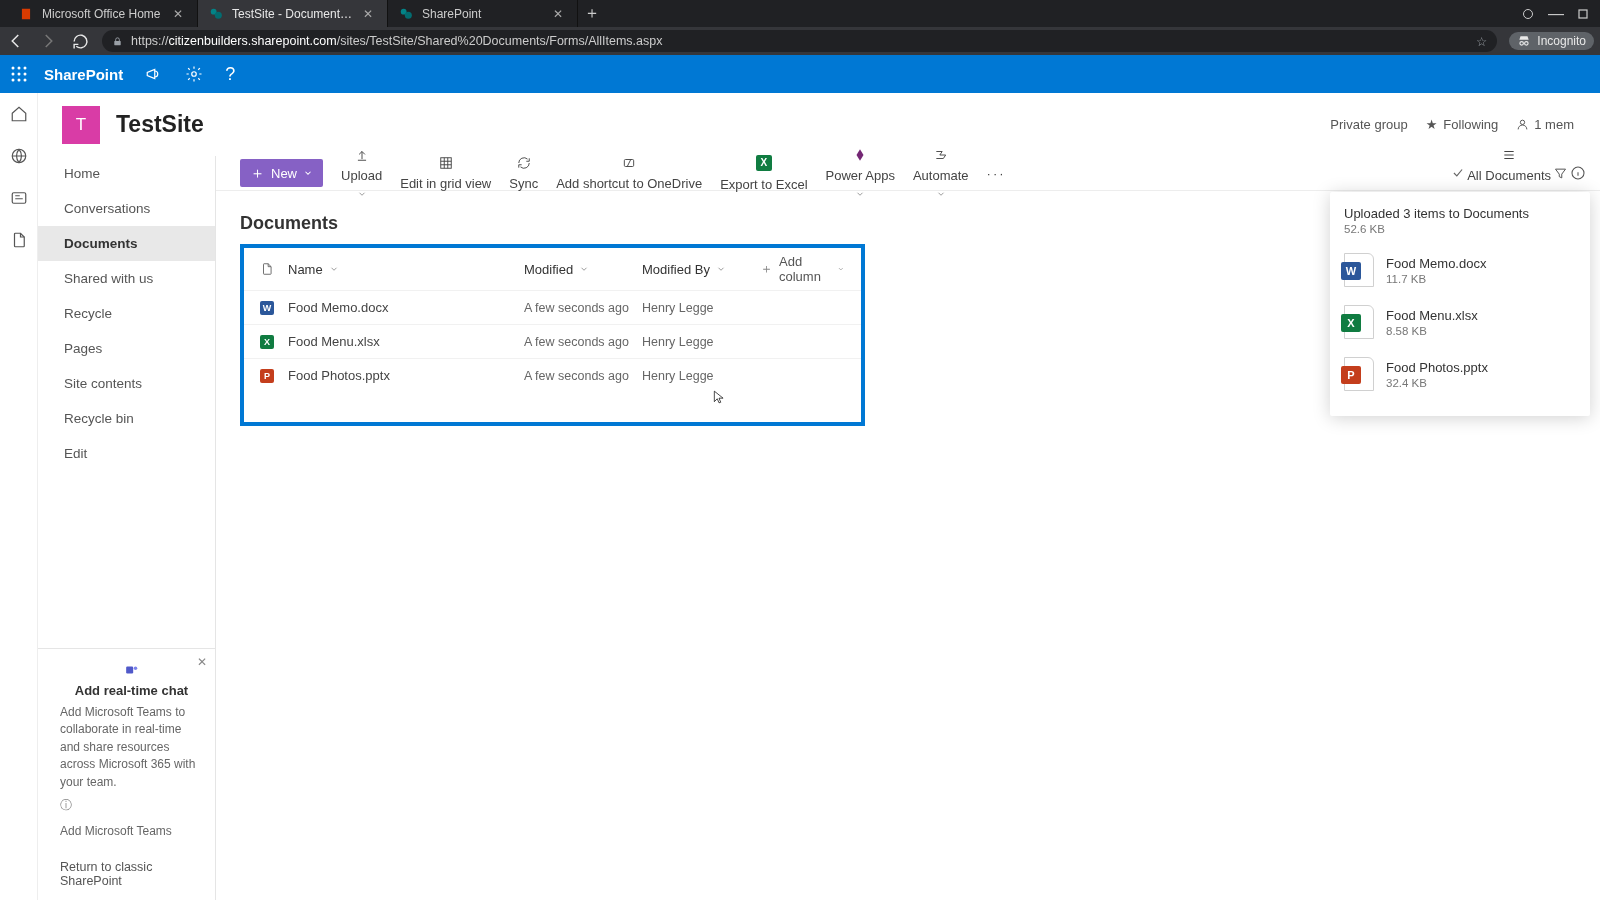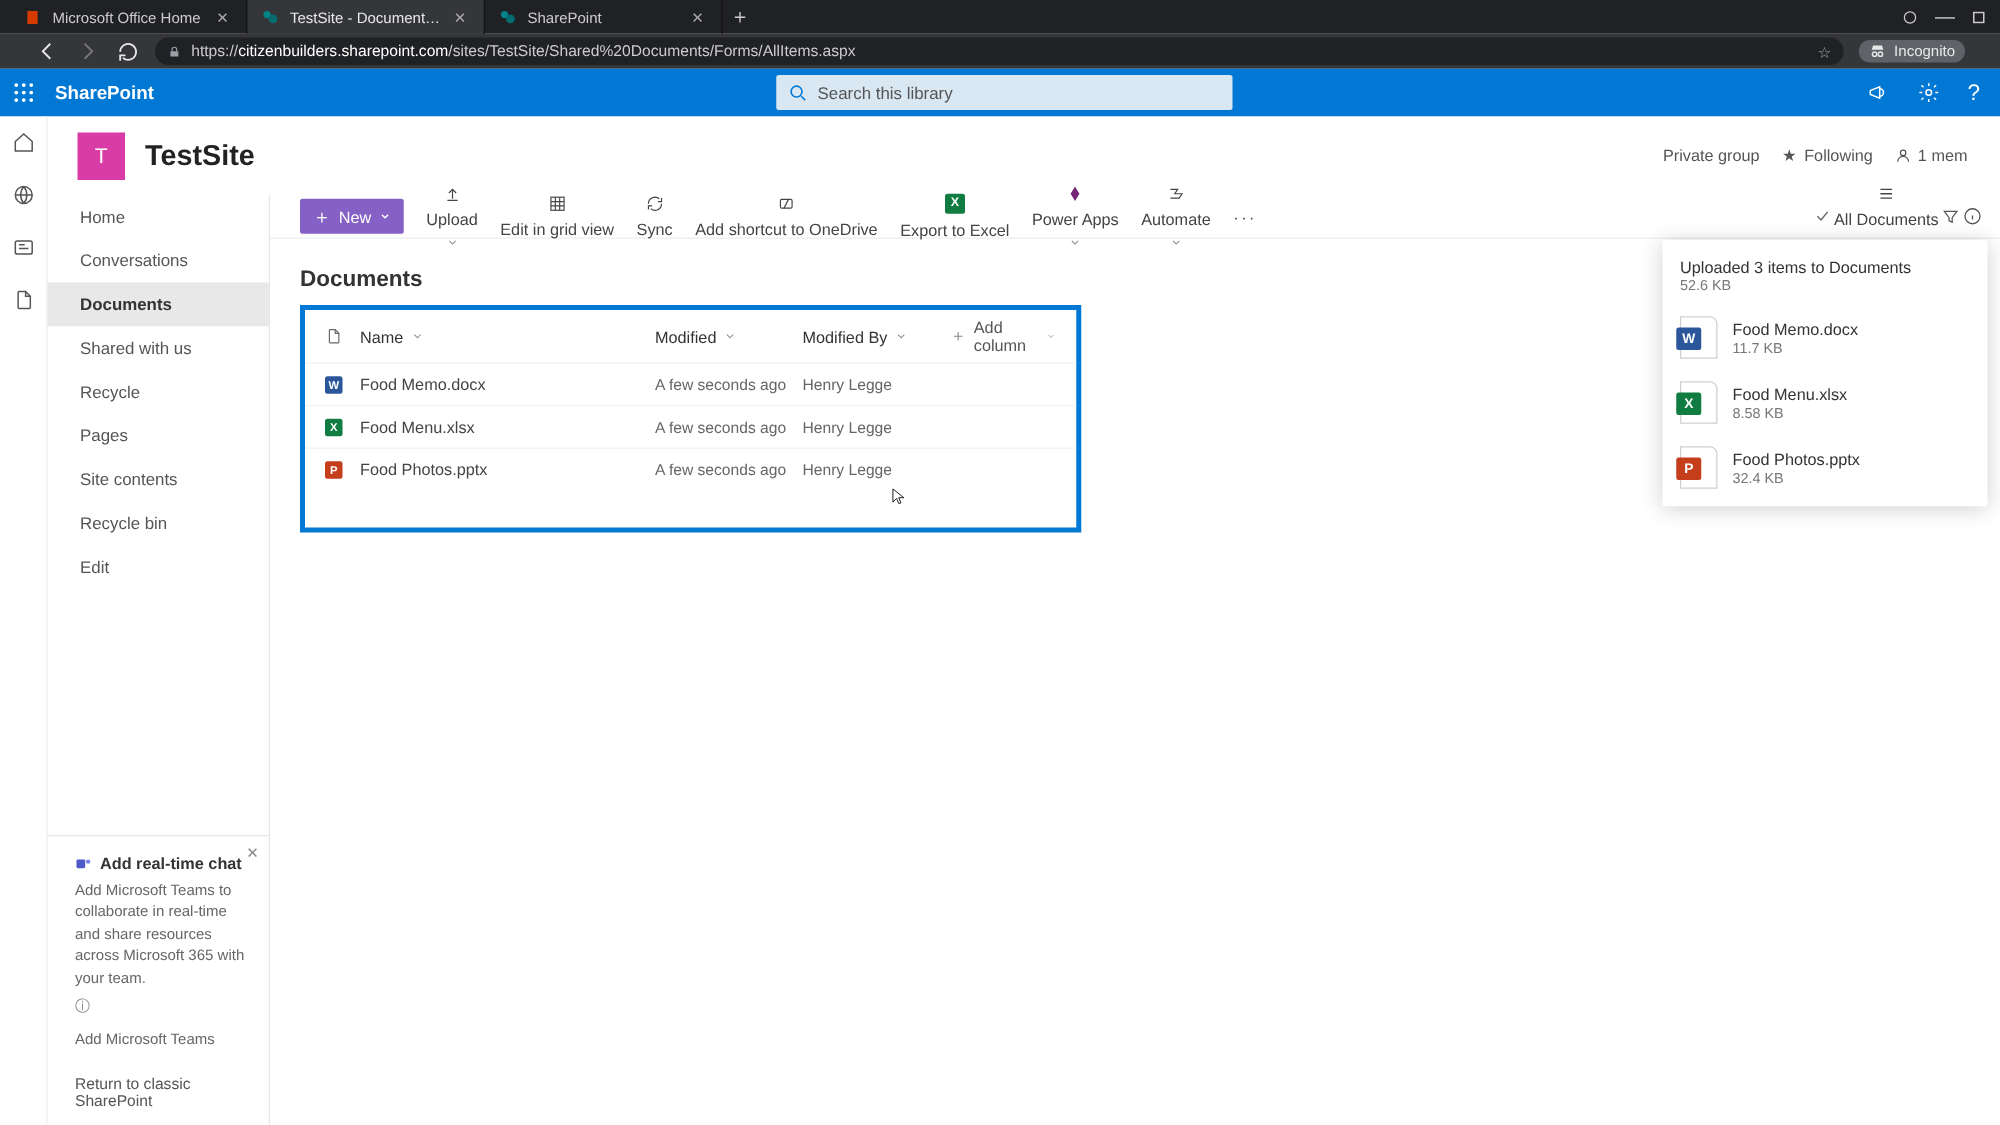--- a/index.html
+++ b/index.html
@@ -10,21 +10,21 @@
 .chrome-tabs { background:#202124; height:27px; display:flex; align-items:stretch; padding-left:8px; gap:0; }
 .tab { display:flex; align-items:center; gap:8px; padding:0 10px; font-size:12px; color:#ccc; max-width:190px; min-width:190px; border-right:1px solid #111; position:relative; }
 .tab.active { background:#35363a; color:#e8e8e8; }
 .tab .fav { width:16px; height:16px; flex:none; display:flex; align-items:center; justify-content:center; }
 .tab .label { white-space:nowrap; overflow:hidden; text-overflow:ellipsis; flex:1; }
 .tab .close { width:14px; height:14px; flex:none; color:#aaa; }
 .newtab { width:28px; display:flex; align-items:center; justify-content:center; color:#ccc; font-size:16px; }
 .chrome-spacer { flex:1; }
 .chrome-right { display:flex; align-items:center; gap:14px; padding-right:12px; color:#ccc; }
 
-.chrome-addr { background:#35363a; height:28px; display:flex; align-items:center; padding:0 28px; gap:12px; color:#ccc;text-align:center; }
+.chrome-addr { background:#35363a; height:28px; display:flex; align-items:center; padding:0 6px; gap:12px; color:#ccc;text-align:center; }
 .nav-ico { width:20px; height:20px; display:flex; align-items:center; justify-content:center; color:#bbb; }
 .nav-ico.dim { color:#777; }
 .addr-field { flex:1; display:flex; align-items:center; background:#202124; border-radius:14px; height:22px; padding:0 10px; font-size:12.5px; color:#ccc; gap:8px; }
 .addr-field .lock { color:#9aa0a6; }
 .addr-field .url-strong { color:#fff; }
 .addr-right { margin-left:auto; color:#9aa0a6; }
 .incog { display:flex; align-items:center; gap:6px; font-size:12px; color:#e8e8e8; background:#5f6368; border-radius:12px; padding:2px 8px; }
 
 
 .sp-header { background:#0078d4; height:38px; display:flex; align-items:center; color:#fff; }
@@ -46,21 +46,21 @@
 .following { display:flex; align-items:center; gap:6px; }
 
 .split-row { flex:1; display:flex; }
 
 
 .leftnav { width:178px; border-right:1px solid #e5e5e5; display:flex; flex-direction:column; font-size:13.5px; color:#555; position:relative; }
 .leftnav .item { padding:10px 14px 10px 26px; cursor:pointer; }
 .leftnav .item.sel { background:#e8e8e8; font-weight:600; color:#333; border-left:0; position:relative; }
 .teams-promo { margin-top:auto; border-top:1px solid #e5e5e5; padding:14px 12px 10px 22px; font-size:12px; color:#555; position:relative; }
 .teams-promo .close-x { position:absolute; top:6px; right:8px; color:#888; }
-.teams-promo .ttl { font-weight:600; font-size:13px; color:#333; display:flex; gap:6px; align-items:center; }
+.teams-promo .ttl { font-weight:600; font-size:13px; color:#333; display:flex; gap:6px; align-items:center;flex-direction:column; }
 .teams-promo .desc { margin-top:6px; line-height:1.45; color:#666; }
 .teams-promo .info { margin-top:6px; color:#888; }
 .teams-promo .link { margin-top:10px; color:#666; }
 .classic { padding:12px 22px; font-size:12.5px; color:#555; }
 
 
 .main-col { flex:1; position:relative; }
 .cmdbar { height:35px; border-bottom:1px solid #ededed; display:flex; align-items:center; padding:0 14px 0 24px; font-size:13px; color:#444; gap:18px; }
 .btn-new { background:#8661c5; color:#fff; border-radius:2px; height:28px; display:flex; align-items:center; padding:0 10px; gap:6px; }
 .cmd { display:flex; align-items:center; gap:6px; white-space:nowrap;flex-direction:column; }
@@ -83,21 +83,21 @@
 .file-ico { width:14px; height:14px; border-radius:2px; display:flex; align-items:center; justify-content:center; font-size:9px; font-weight:700; color:#fff; }
 .file-ico.w { background:#2b579a; }
 .file-ico.x { background:#107c41; }
 .file-ico.p { background:#c43e1c; }
 .modcell { color:#666; font-size:12.5px; }
 .row .col-name span:first-child { position:relative; }
 
 .cursor { position:absolute; left:468px; top:140px; pointer-events:none; }
 
 
-.toast { position:absolute; right:10px; top:36px; width:260px; background:#fff; box-shadow:0 2px 18px rgba(0,0,0,.18); border-radius:2px; padding:14px 14px 14px 14px; font-size:13px; color:#333; }
+.toast { position:absolute; right:10px; top:36px; width:260px; background:#fff; box-shadow:0 2px 18px rgba(0,0,0,.18); border-radius:2px; padding:14px 14px 25px 14px; font-size:13px; color:#333; }
 .toast .ttl { font-size:13px; color:#333; }
 .toast .sz  { font-size:11.5px; color:#777; margin-top:2px; }
 .toast-item { display:flex; align-items:center; gap:12px; margin-top:18px; }
 .toast-ico { width:30px; height:34px; border:1px solid #d0d0d0; border-top-right-radius:6px; position:relative; display:flex; align-items:center; justify-content:flex-start; }
 .toast-ico .badge { position:absolute; left:-4px; top:8px; width:20px; height:18px; border-radius:2px; display:flex; align-items:center; justify-content:center; color:#fff; font-size:11px; font-weight:700; }
 .toast-ico .badge.w { background:#2b579a; }
 .toast-ico .badge.x { background:#107c41; }
 .toast-ico .badge.p { background:#c43e1c; }
 .toast-item .meta .nm { font-size:13px; color:#333; }
 .toast-item .meta .sz { font-size:11.5px; color:#777; margin-top:2px; }
@@ -197,29 +197,20 @@
         <circle cx="14" cy="2" r="1.5"></circle>
         <circle cx="2" cy="8" r="1.5"></circle>
         <circle cx="8" cy="8" r="1.5"></circle>
         <circle cx="14" cy="8" r="1.5"></circle>
         <circle cx="2" cy="14" r="1.5"></circle>
         <circle cx="8" cy="14" r="1.5"></circle>
         <circle cx="14" cy="14" r="1.5"></circle>
       </svg>
   </div>
   <div class="sp-name">SharePoint</div>
-  <div class="sp-center">
-    <div class="sp-search">
-      <svg width="15" height="15" viewBox="0 0 24 24" fill="none" stroke="#0078d4" stroke-width="2">
-          <circle cx="10" cy="10" r="7"></circle>
-          <path d="M21 21l-5-5"></path>
-        </svg>
-      <span>Search this library</span>
-    </div>
-  </div>
   <div class="sp-right">
     <span>
         <svg width="18" height="18" viewBox="0 0 24 24" fill="none" stroke="#fff" stroke-width="1.6">
           <path d="M3 10v4l10 4V6z"></path>
           <path d="M13 8a4 4 0 0 1 0 8"></path>
         </svg>
       </span>
     <span>
         <svg width="18" height="18" viewBox="0 0 24 24" fill="none" stroke="#fff" stroke-width="1.6">
           <circle cx="12" cy="12" r="3"></circle>

